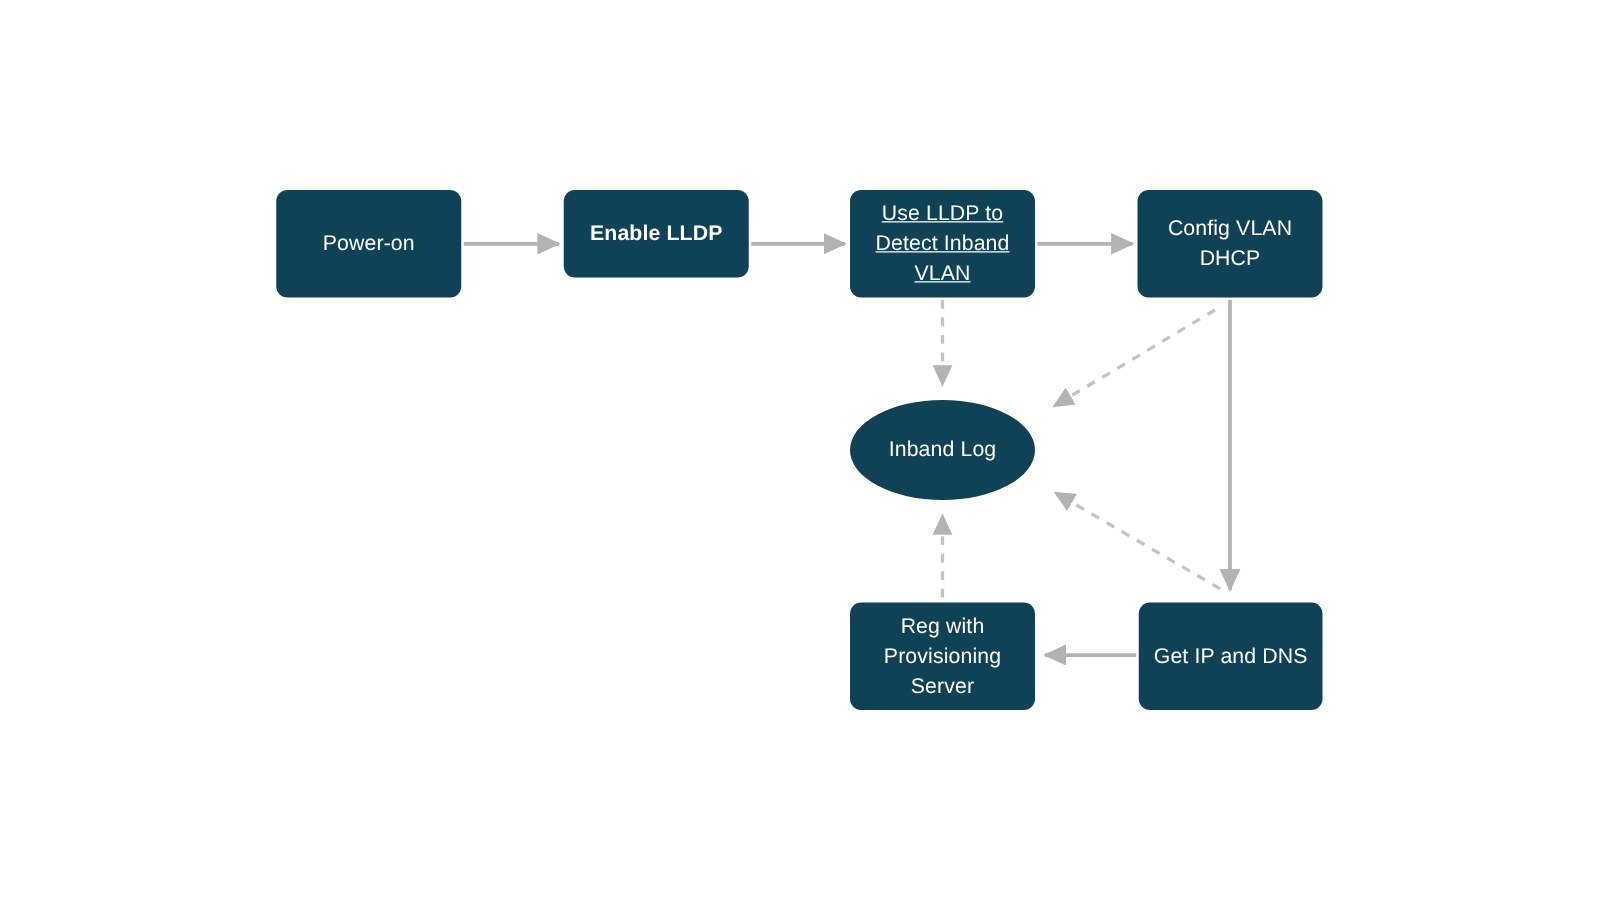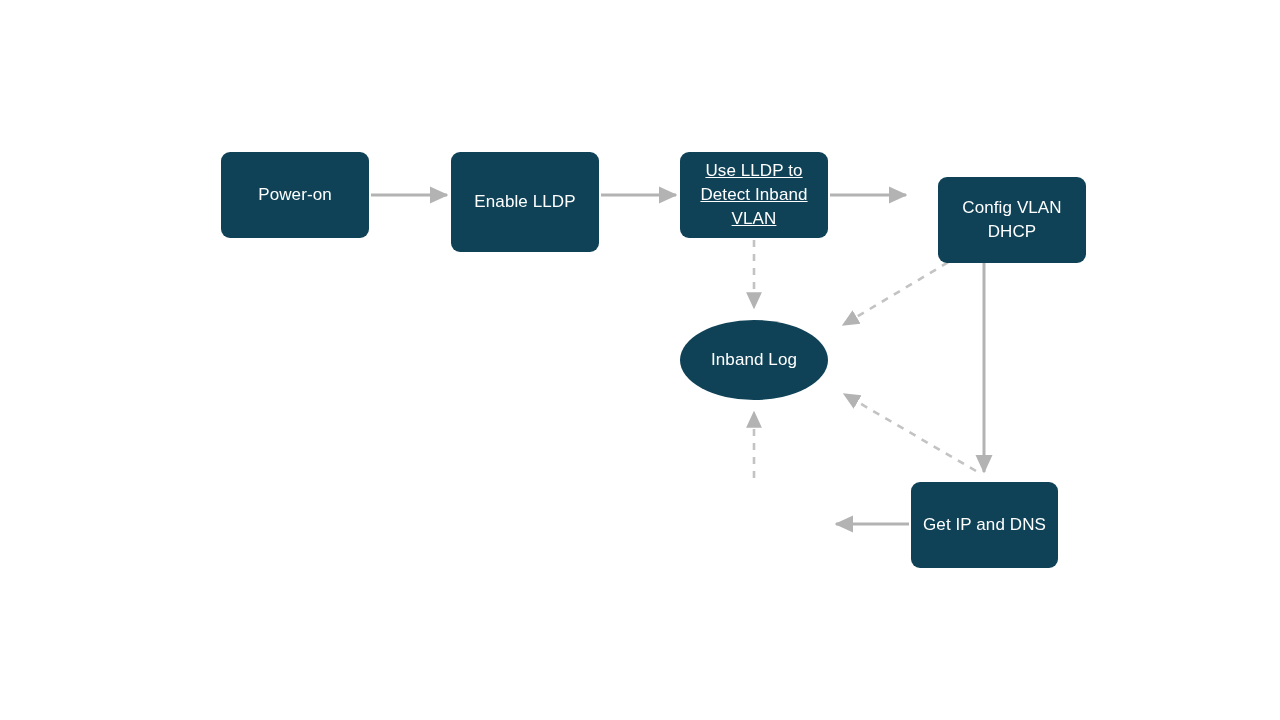--- a/index.html
+++ b/index.html
@@ -83,37 +83,42 @@
 
     <line x1="976" y1="471" x2="844" y2="394" stroke="#c3c3c3" stroke-width="2.6" stroke-dasharray="7 7" marker-end="url(#arrow-dashed)"></line>
 
     <line x1="754" y1="478" x2="754" y2="412" stroke="#c3c3c3" stroke-width="2.6" stroke-dasharray="7 7" marker-end="url(#arrow-dashed)"></line>
   </svg>
 
   <div class="node rect" style="left:221px; top:152px; width:148px; height:86px;text-align:right;">
     <span class="node-label">Power-on</span>
   </div>
 
-  <div class="node rect" style="left:451px; top:152px; width:148px; height:100px;">
+  <div class="node rect" style="left:451px; top:152px; width:148px; height:70px;font-weight:bold;">
     <span class="node-label">Enable LLDP</span>
   </div>
 
   <div class="node rect" style="left:680px; top:152px; width:148px; height:86px;text-decoration:underline;">
     <span class="node-label">Use LLDP to
 Detect Inband
 VLAN</span>
   </div>
 
-  <div class="node rect" style="left:938px; top:152px; width:148px; height:86px;margin-top:25px;">
+  <div class="node rect" style="left:910px; top:152px; width:148px; height:86px;">
     <span class="node-label">Config VLAN
 DHCP</span>
   </div>
 
   <div class="node ellipse" style="left:680px; top:320px; width:148px; height:80px;">
     <span class="node-label">Inband Log</span>
   </div>
 
+  <div class="node rect" style="left:680px; top:482px; width:148px; height:86px;">
+    <span class="node-label">Reg with
+Provisioning
+Server</span>
+  </div>
 
   <div class="node rect" style="left:911px; top:482px; width:147px; height:86px;justify-content:center;">
     <span class="node-label">Get IP and DNS</span>
   </div>
 
 </div>
 
 </body></html>

